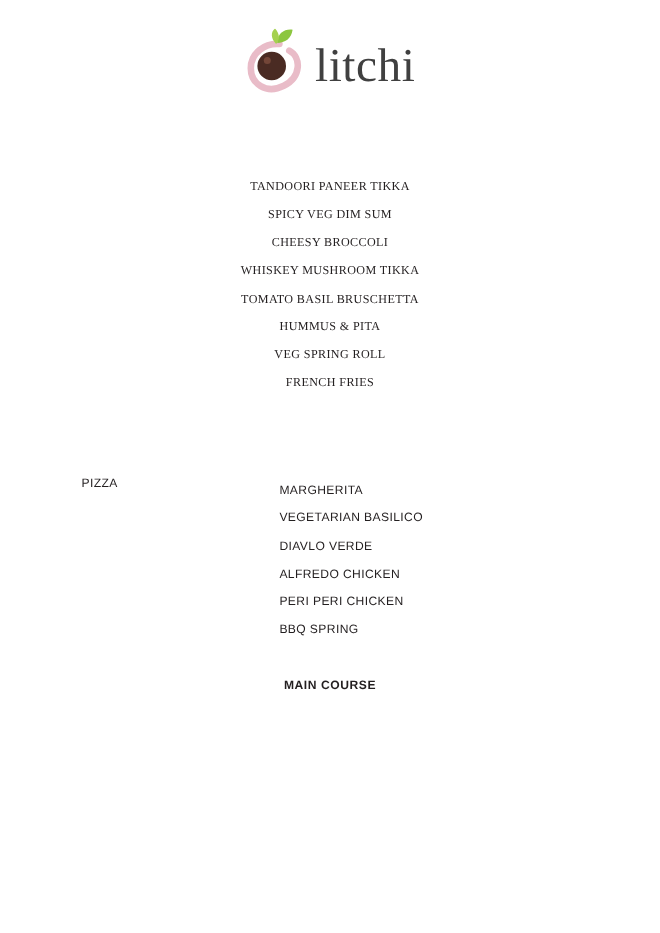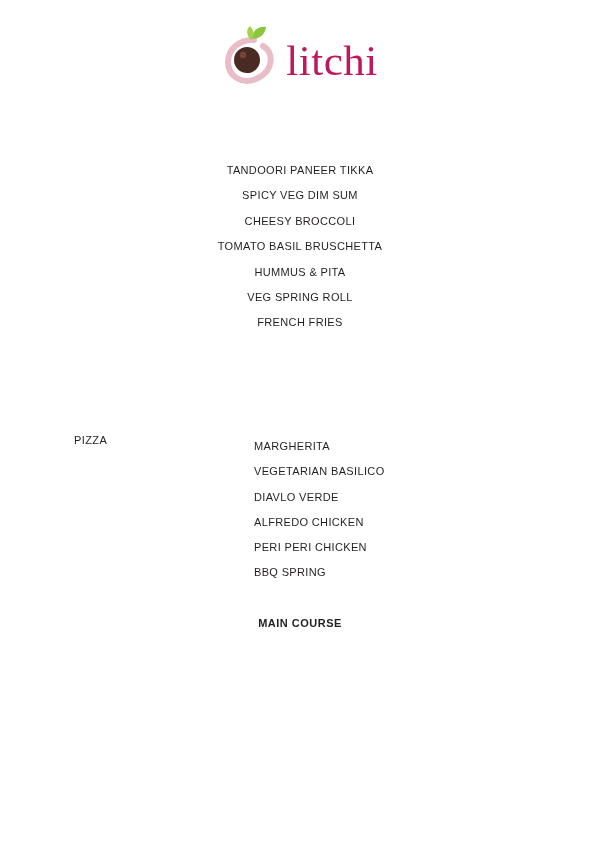--- a/index.html
+++ b/index.html
@@ -44,32 +44,33 @@
     position: relative;
     width: 58px;
     height: 62px;
   }
   .logo-mark svg { display: block; }
   .logo-word {
     font-family: "Liberation Serif", serif;
     font-size: 43px;
     line-height: 1;
     letter-spacing: 0.5px;
-    color: #be185d;
+    color: #404040;
     position: relative;
     top: -6px;
   }
 
   
   .starters-list {
     position: absolute;
     left: 0;
     top: 158px;
     width: 600px;
     text-align: center;
+    font-family: Liberation Serif, serif;
   }
   .starters-list .item {
     font-size: 11px;
     letter-spacing: 0.35px;
     line-height: 25.4px;
     white-space: nowrap;
   }
 
   .section {
     position: absolute;
@@ -137,20 +138,21 @@
         </svg>
       </div>
       <div class="logo-word">litchi</div>
     </div>
   </div>
 
   <div class="starters-list">
     <div class="item">TANDOORI PANEER TIKKA</div>
     <div class="item">SPICY VEG DIM SUM</div>
     <div class="item">CHEESY BROCCOLI</div>
+    <div class="item">WHISKEY MUSHROOM TIKKA</div>
     <div class="item">TOMATO BASIL BRUSCHETTA</div>
     <div class="item">HUMMUS &amp; PITA</div>
     <div class="item">VEG SPRING ROLL</div>
     <div class="item">FRENCH FRIES</div>
   </div>
 
   <div class="section pizza">
     <div class="section-row">
       <div class="section-heading">PIZZA</div>
       <div class="section-items">

